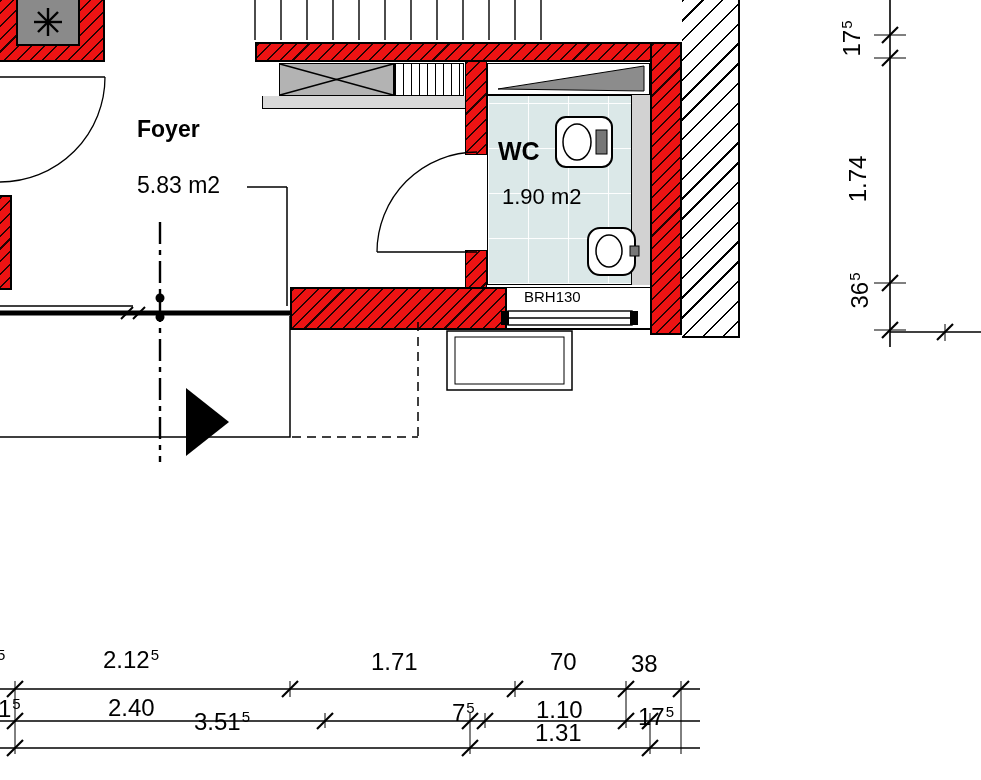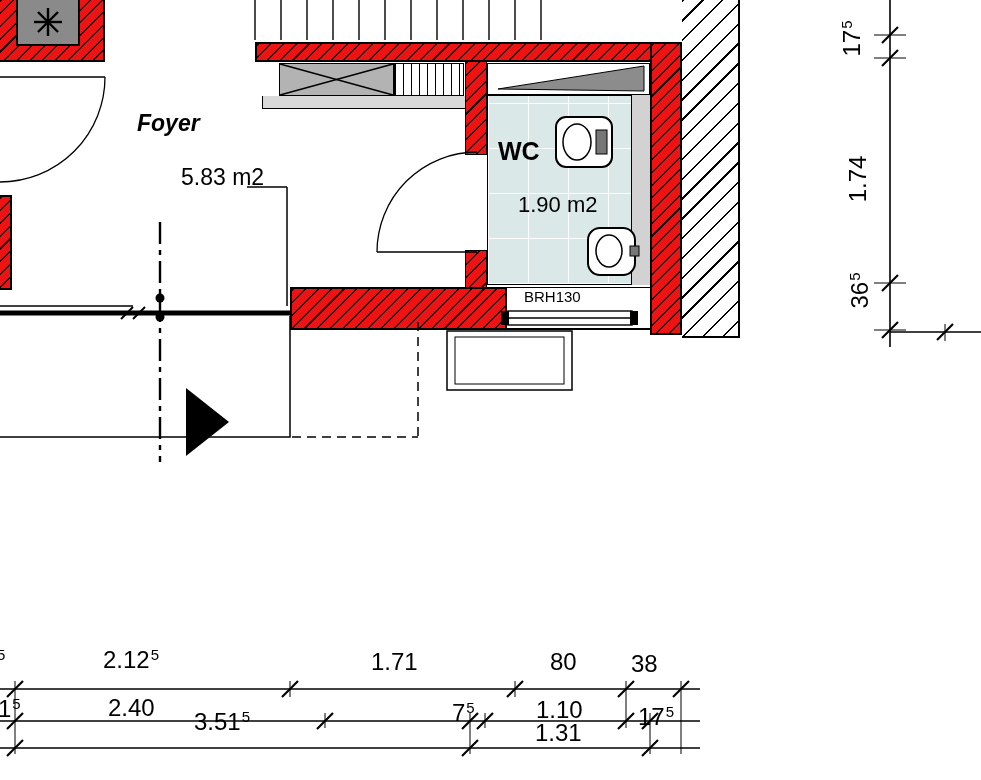--- a/index.html
+++ b/index.html
@@ -205,39 +205,39 @@
       <line x1="462" y1="756" x2="478" y2="740"></line>
       <line x1="642" y1="756" x2="658" y2="740"></line>
       <line x1="882" y1="43" x2="898" y2="27"></line>
       <line x1="882" y1="66" x2="898" y2="50"></line>
       <line x1="882" y1="291" x2="898" y2="275"></line>
       <line x1="882" y1="338" x2="898" y2="322"></line>
       <line x1="937" y1="340" x2="953" y2="324"></line>
     </g>
   </svg>
 
-  <div class="roomname" style="left:137px;top:110px;font-style:italic;">Foyer</div>
-  <div class="roomarea" style="left:137px;top:164px;font-size:23px;margin-left:44px;">5.83 m2</div>
+  <div class="roomname" style="left:137px;top:116px;">Foyer</div>
+  <div class="roomarea" style="left:137px;top:172px;font-size:23px;">5.83 m2</div>
 
   <div class="roomname" style="left:498px;top:137px;font-size:25px;text-align:center;">WC</div>
-  <div class="roomarea" style="left:502px;top:192px;margin-left:16px;">1.90 m2</div>
+  <div class="roomarea" style="left:502px;top:184px;">1.90 m2</div>
 
   <div class="abs" style="left:524px;top:288px;font-size:15px;">BRH130</div>
 
   <div class="dim" style="left:-4px;top:647px;">
     <span></span><span class="sup">5</span>
   </div>
   <div class="dim" style="left:103px;top:647px;">
     <span>2.12</span><span class="sup">5</span>
   </div>
   <div class="dim" style="left:371px;top:649px;">
     <span>1.71</span><span class="sup"></span>
   </div>
   <div class="dim" style="left:550px;top:649px;">
-    <span>80</span><span class="sup"></span>
+    <span>70</span><span class="sup"></span>
   </div>
   <div class="dim" style="left:631px;top:651px;">
     <span>38</span><span class="sup"></span>
   </div>
 
   <div class="dim" style="left:-2px;top:696px;">
     <span>1</span><span class="sup">5</span>
   </div>
   <div class="dim" style="left:108px;top:695px;">
     <span>2.40</span><span class="sup"></span>

